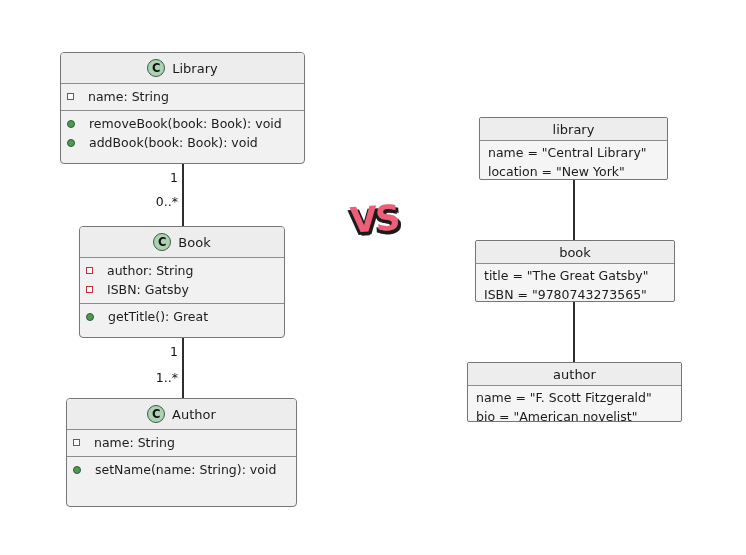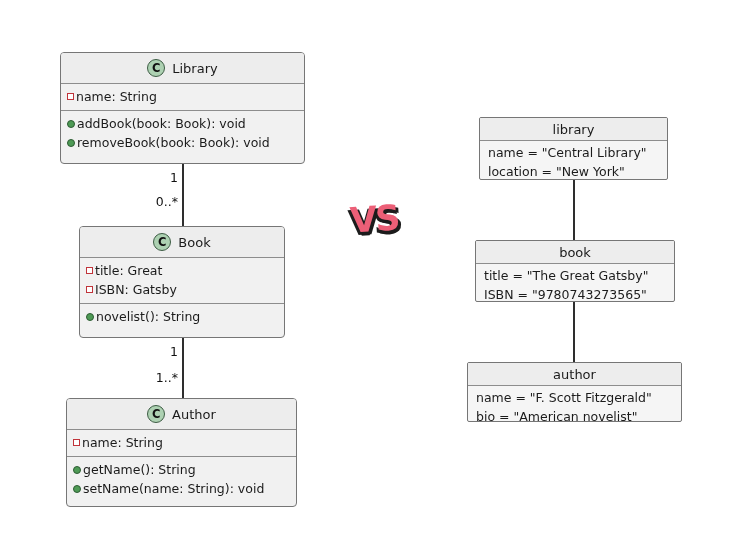--- a/index.html
+++ b/index.html
@@ -40,21 +40,21 @@
     font-size: 11.5px; font-weight: bold; color: #101010;
     flex: 0 0 auto;
   }
   .uml-section {
     border-top: 1px solid #8d8d8d;
     padding: 3px 8px 4px 6px;
   }
   .member {
     display: flex;
     align-items: center;
-    gap: 2px;
+    gap: 14px;
     font-size: 12.5px;
     line-height: 19px;
     white-space: nowrap;
   }
   .field-ico {
     width: 7px; height: 7px;
     border: 1.5px solid #c0333a;
     background: #ffffff;
     flex: 0 0 auto;
   }
@@ -130,76 +130,72 @@
     </div>
     <div class="uml-section">
       <div class="member">
         <span class="field-ico"></span>
         <span>name: String</span>
       </div>
     </div>
     <div class="uml-section">
       <div class="member">
         <span class="meth-ico"></span>
+        <span>removeBook(book: Book): void</span>
+      </div>
+      <div class="member">
+        <span class="meth-ico"></span>
         <span>addBook(book: Book): void</span>
-      </div>
-      <div class="member">
-        <span class="meth-ico"></span>
-        <span>removeBook(book: Book): void</span>
       </div>
     </div>
   </div>
 
   <div class="edge-v" style="left:182px; top:164px; height:62px;"></div>
   <div class="mult" style="left:140px; top:170px;">1</div>
   <div class="mult" style="left:140px; top:194px;">0..*</div>
 
   <div class="uml-class" style="left:79px; top:226px; width:206px; height:112px;">
     <div class="uml-class-header">
       <span class="stereo-circle">C</span>
       <span>Book</span>
     </div>
     <div class="uml-section">
       <div class="member">
         <span class="field-ico"></span>
-        <span>title: Great</span>
+        <span>author: String</span>
       </div>
       <div class="member">
         <span class="field-ico"></span>
         <span>ISBN: Gatsby</span>
       </div>
     </div>
     <div class="uml-section">
       <div class="member">
         <span class="meth-ico"></span>
-        <span>novelist(): String</span>
+        <span>getTitle(): Great</span>
       </div>
     </div>
   </div>
 
   <div class="edge-v" style="left:182px; top:338px; height:60px;"></div>
   <div class="mult" style="left:140px; top:344px;">1</div>
   <div class="mult" style="left:140px; top:370px;">1..*</div>
 
   <div class="uml-class" style="left:66px; top:398px; width:231px; height:109px;">
     <div class="uml-class-header">
       <span class="stereo-circle">C</span>
       <span>Author</span>
     </div>
     <div class="uml-section">
       <div class="member">
         <span class="field-ico"></span>
         <span>name: String</span>
       </div>
     </div>
     <div class="uml-section">
-      <div class="member">
-        <span class="meth-ico"></span>
-        <span>getName(): String</span>
-      </div>
       <div class="member">
         <span class="meth-ico"></span>
         <span>setName(name: String): void</span>
       </div>
     </div>
   </div>
 
   <div class="vs">VS</div>
 
   <div class="obj-node" style="left:479px; top:117px; width:189px; height:63px;">

